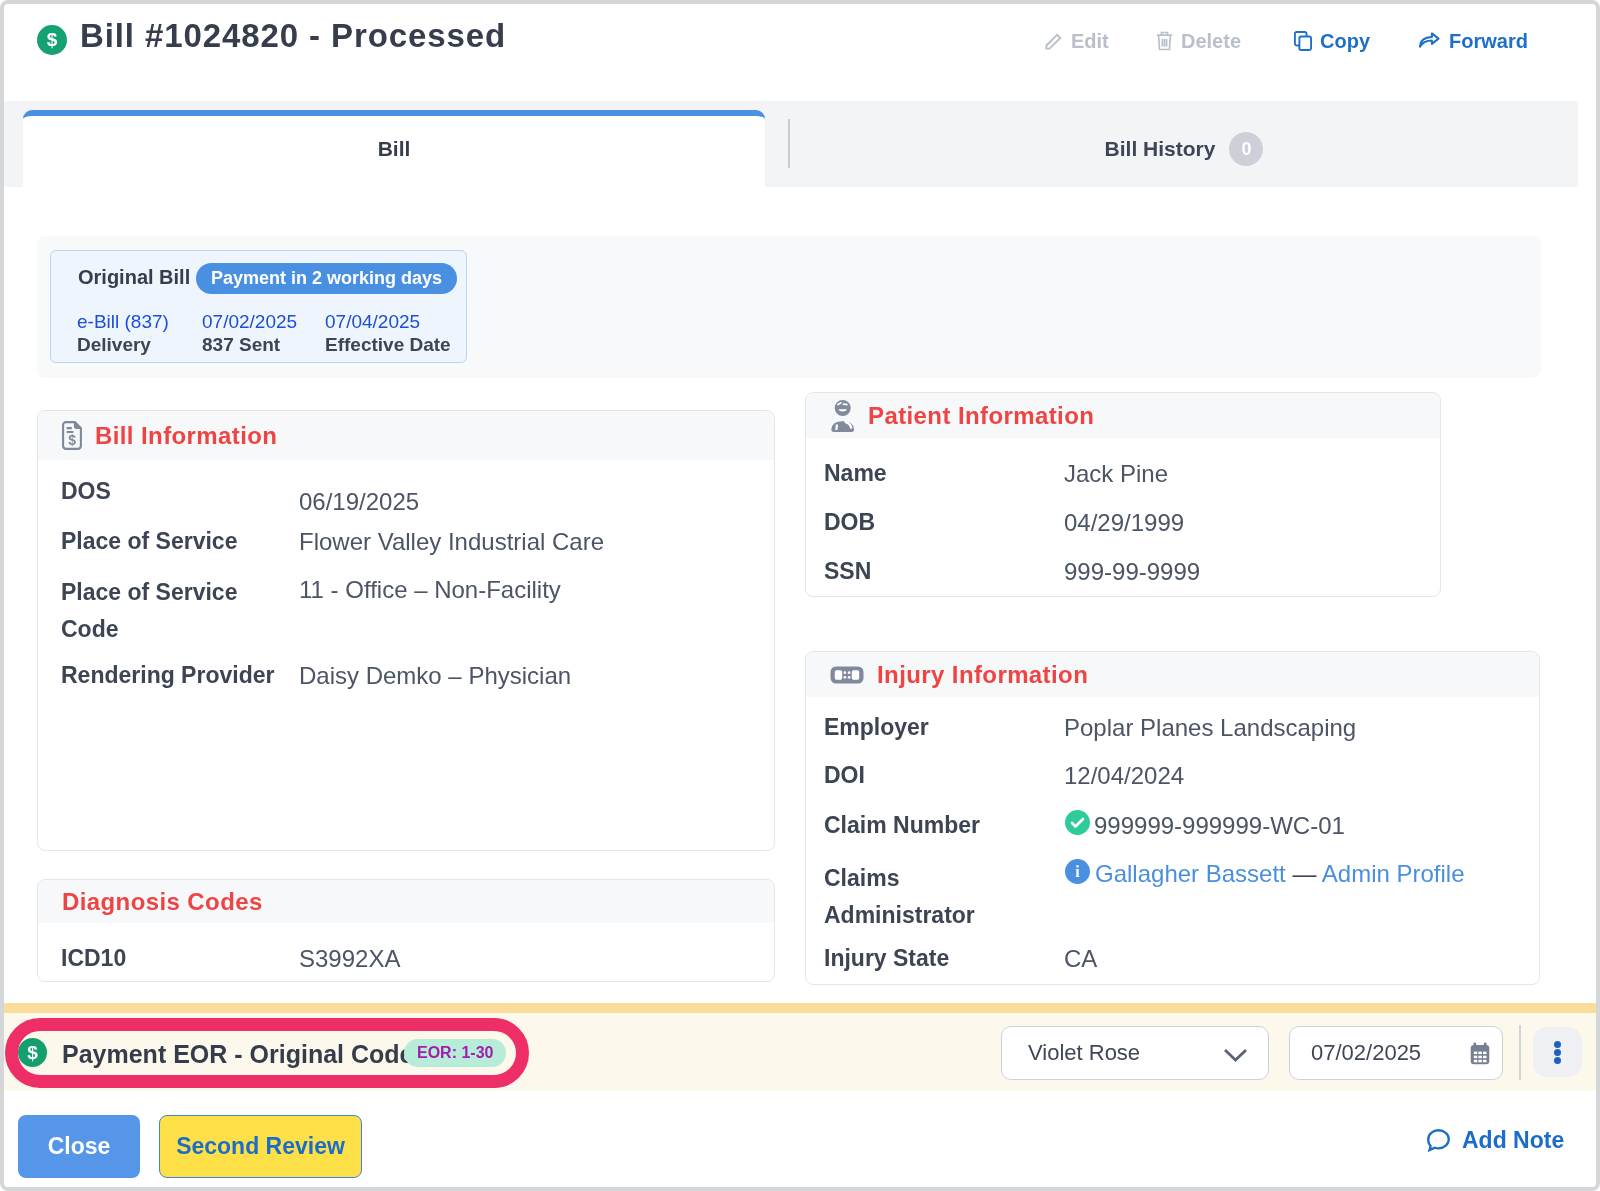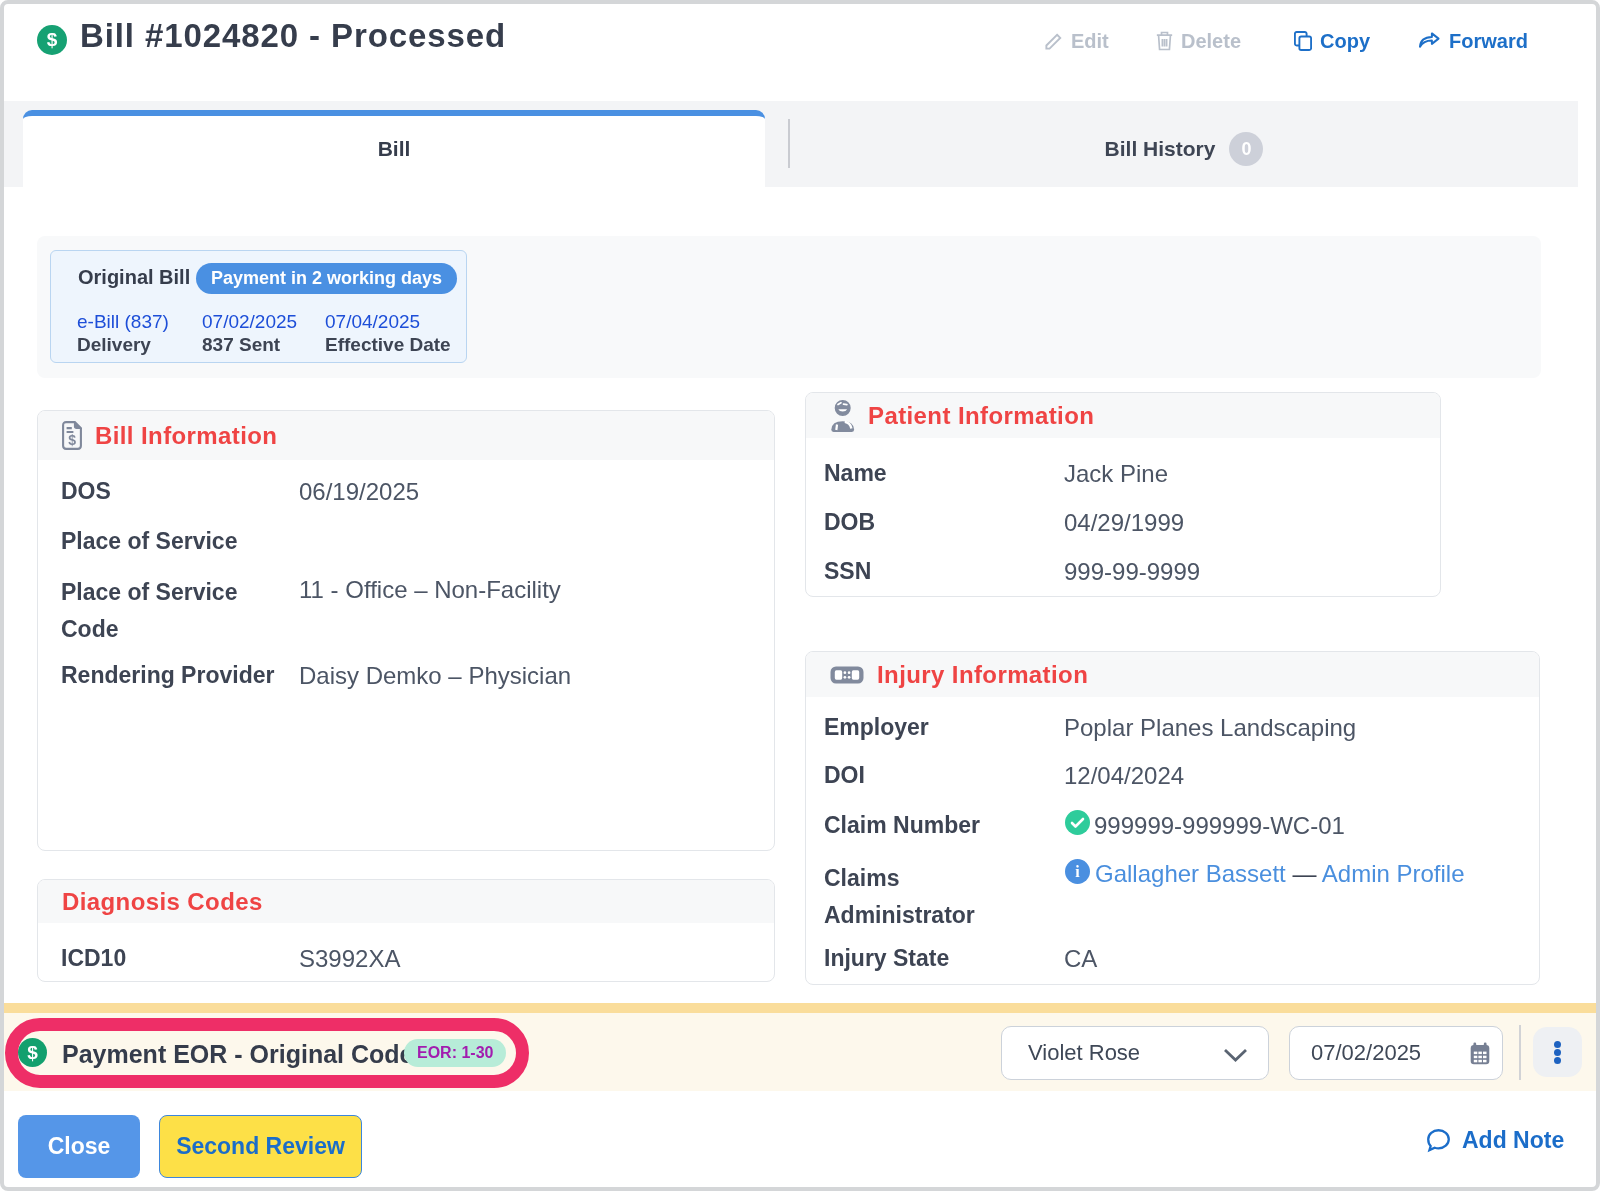--- a/index.html
+++ b/index.html
@@ -129,22 +129,23 @@
     <div class="card-h" style="height:49px;">
       <svg width="20" height="29" viewBox="0 0 20 29" fill="none" stroke="#7f889b" stroke-width="2.1">
         <path d="M12.8 1.1H4.2Q1.1 1.1 1.1 4.2v20.6q0 3.1 3.1 3.1h11.6q3.1 0 3.1-3.1V7.3z"></path>
         <path d="M12.6 1.3v3.9q0 2 2 2h4.2z" fill="#7f889b" stroke-width="1.4"></path>
         <path d="M4.6 7.2h5.2M4.6 11h6.8" stroke-width="2.2"></path>
         <text x="10.2" y="23.5" font-size="14" font-weight="bold" fill="#7f889b" stroke="none" text-anchor="middle">$</text>
       </svg>
       <span class="ttl">Bill Information</span>
     </div>
     <div class="row-lab" style="left:23px; top:67px;">DOS</div>
-    <div class="row-val" style="left:261px; top:67px;">06/19/2025</div>
+    <div class="row-val" style="left:261px; top:77px;">06/19/2025</div>
     <div class="row-lab" style="left:23px; top:117px;">Place of Service</div>
+    <div class="row-val" style="left:261px; top:117px;">Flower Valley Industrial Care</div>
     <div class="row-lab" style="left:23px; top:163px; width:185px; line-height:37px;">Place of Service Code</div>
     <div class="row-val" style="left:261px; top:165px;">11 - Office – Non-Facility</div>
     <div class="row-lab" style="left:23px; top:251px;">Rendering Provider</div>
     <div class="row-val" style="left:261px; top:251px;">Daisy Demko – Physician</div>
   </div>
 
   <div class="card" style="left:37px; top:879px; width:738px; height:103px;">
     <div class="card-h" style="height:43px;">
       <span class="ttl">Diagnosis Codes</span>
     </div>

